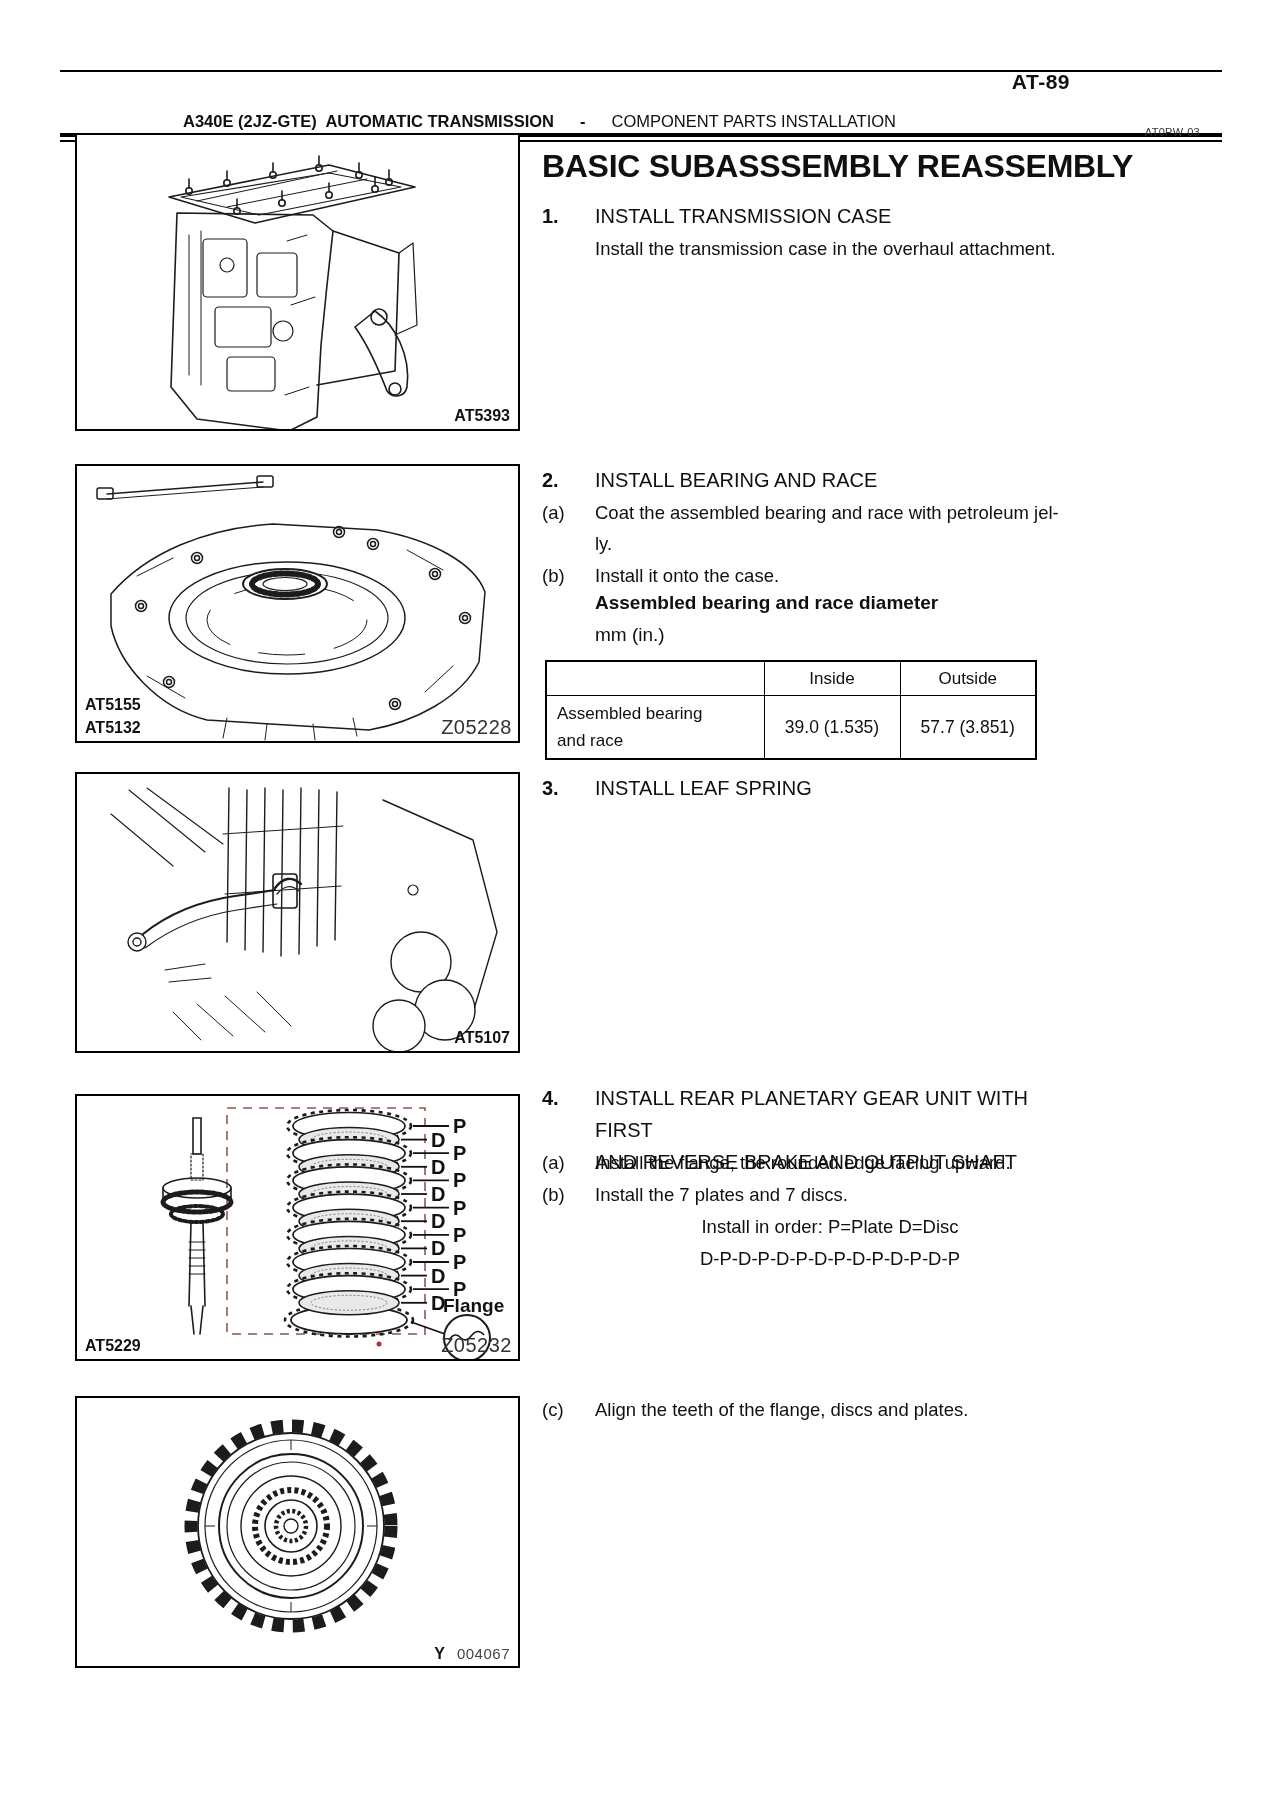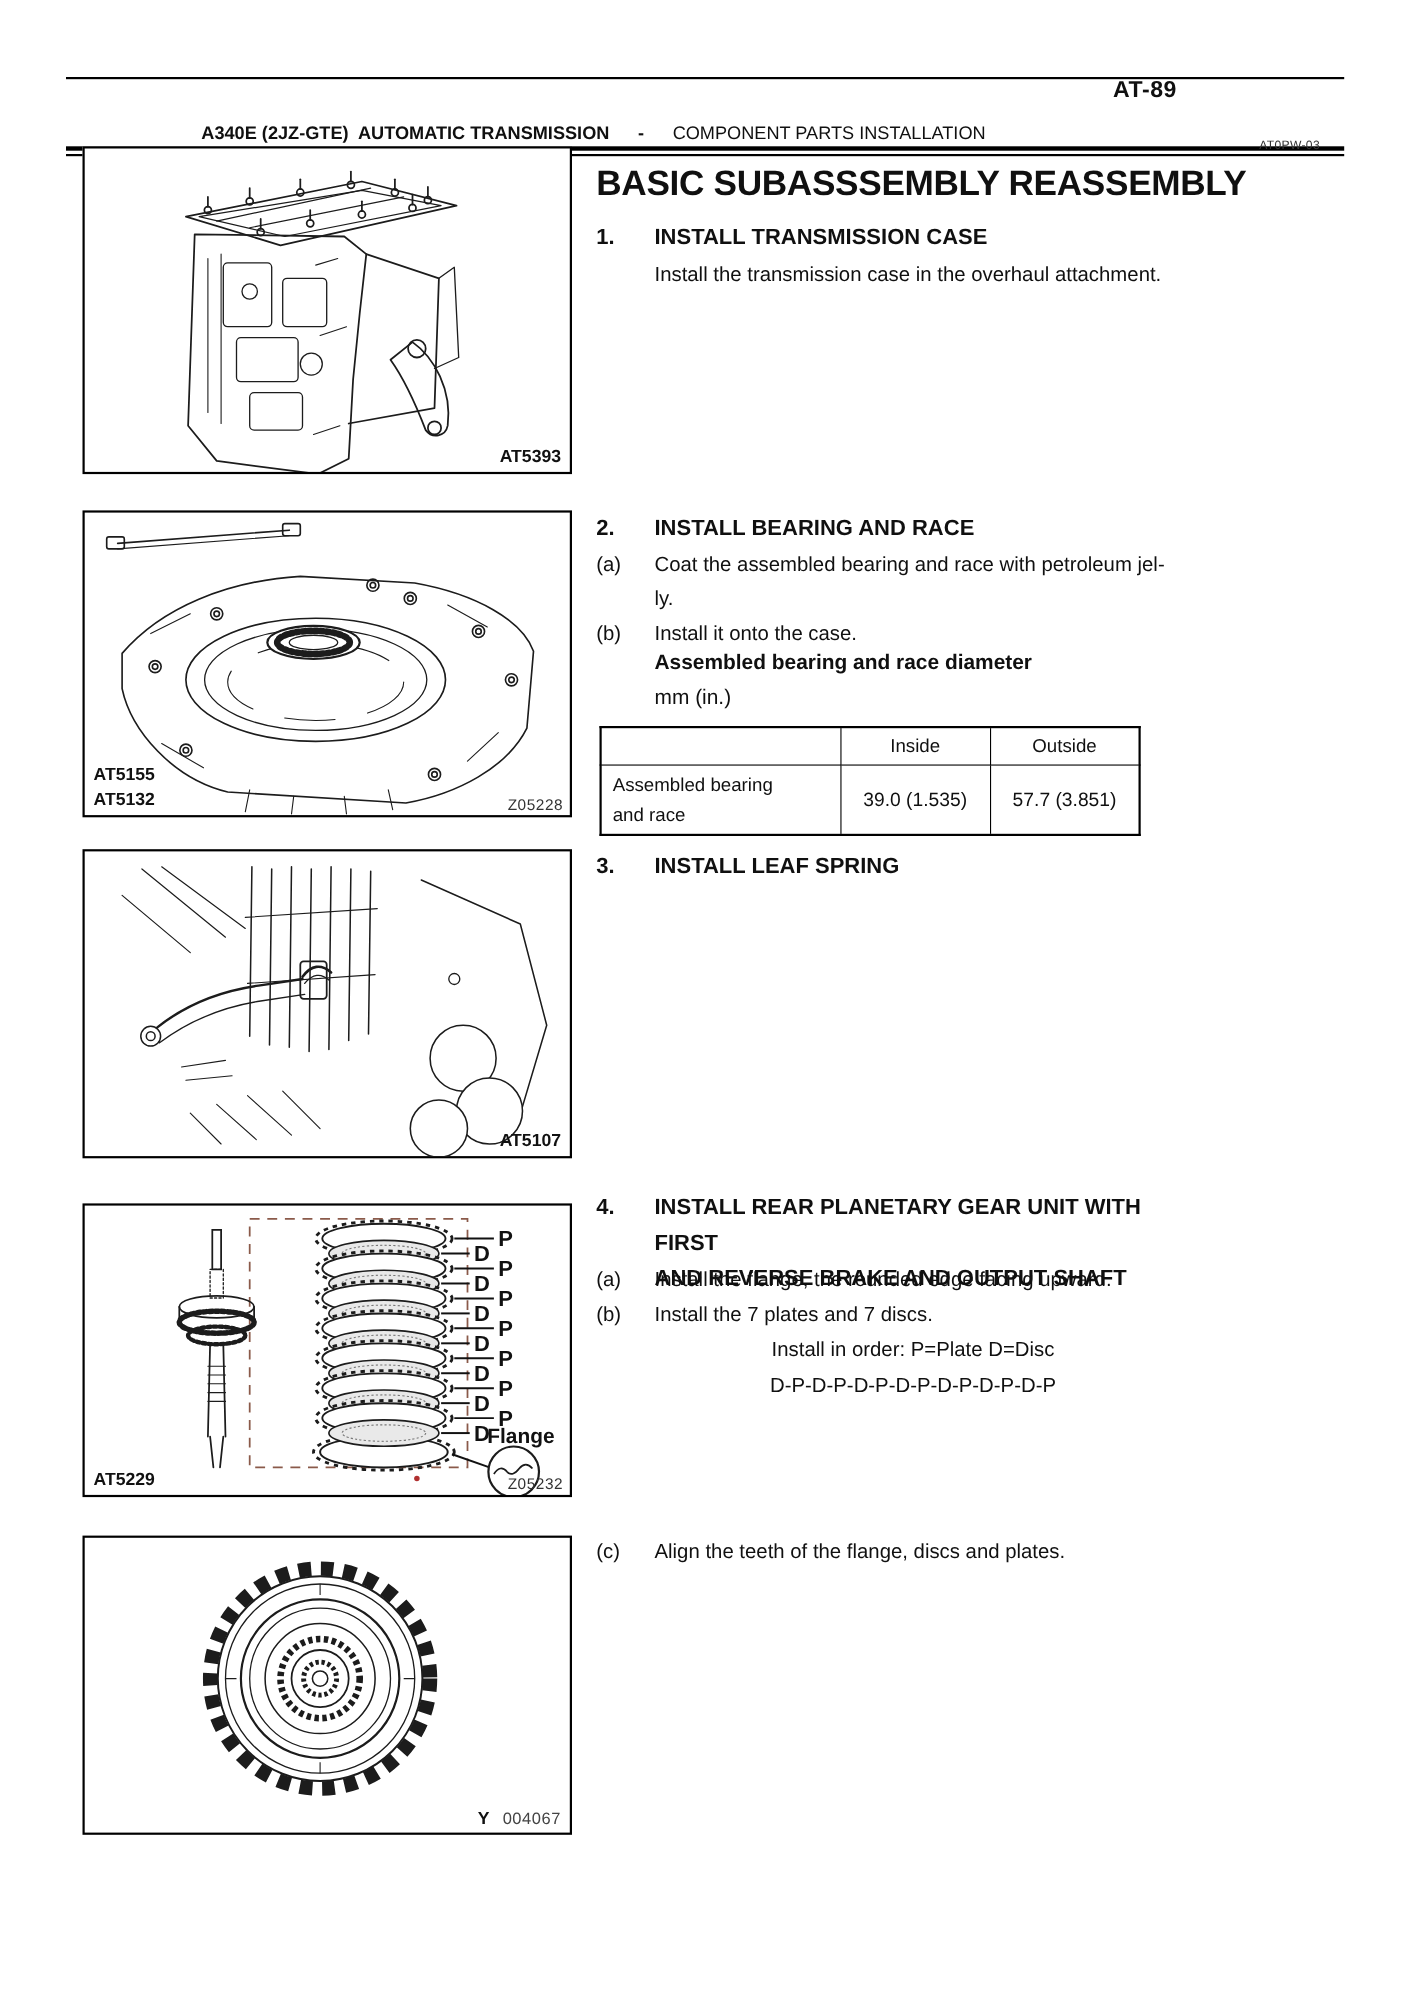--- a/index.html
+++ b/index.html
@@ -14,21 +14,21 @@
   .header-line .hl-bold{font-weight:bold;}
   .header-line .hl-sep{margin:0 26px;font-weight:bold;}
   .rule-thick{left:60px;top:133px;width:1162px;height:4px;background:#000;}
   .rule-thin{left:60px;top:140px;width:1162px;height:2px;background:#000;}
   .doc-code{left:900px;top:126px;width:300px;text-align:right;font-size:11px;color:#333;letter-spacing:.3px;}
 
   
   .h1{left:542px;top:148px;width:660px;font-size:32px;font-weight:bold;letter-spacing:-.3px;line-height:36px;}
   .sec{left:542px;width:505px;display:flex;}
   .sec .num{width:53px;flex:none;font-weight:bold;font-size:20px;line-height:32px;}
-  .sec .title{flex:1;font-weight:bold;font-size:20px;line-height:32px;white-space:pre-line;}
+  .sec .title{flex:1;font-weight:normal;font-size:20px;line-height:32px;white-space:pre-line;}
   .item{left:542px;width:520px;display:flex;}
   .item .lbl{width:53px;flex:none;font-size:18.5px;line-height:31px;}
   .item .txt{flex:1;font-size:18.5px;line-height:31px;white-space:pre-line;}
   .nowrap .txt{white-space:nowrap;}
   .cont{left:595px;width:470px;font-size:18.5px;line-height:31px;white-space:nowrap;text-align:center;}
   .body-line{left:595px;width:470px;font-size:18.5px;line-height:31px;white-space:nowrap;}
   .spec-title{left:595px;top:592px;font-size:19px;font-weight:bold;white-space:nowrap;}
   .spec-unit{left:595px;top:624px;font-size:19px;}
 
   
@@ -41,21 +41,21 @@
   table.spec td.rowlabel{text-align:left;padding-left:10px;white-space:pre-line;line-height:27px;font-size:17px;}
   .c1{width:218px;} .c2{width:136px;} .c3{width:136px;}
 
   
   .fig{left:75px;width:441px;border:2px solid #000;background:#fff;}
   .fig svg{display:block;width:100%;height:100%;}
   .fig-code{position:absolute;font-weight:bold;font-size:16px;color:#111;}
   .fig-code.br{right:8px;bottom:4px;}
   .fig-code.bl{left:8px;bottom:4px;}
   .fig-code.bl2{left:8px;bottom:27px;}
-  .scan-code{position:absolute;right:6px;bottom:2px;font-size:14px;color:#333;letter-spacing:.5px;font-weight:normal;}
+  .scan-code{position:absolute;right:6px;bottom:2px;font-size:20px;color:#333;letter-spacing:.5px;font-weight:normal;}
   .fig5-code{position:absolute;right:8px;bottom:3px;display:flex;align-items:baseline;gap:12px;}
   .fig5-code .y{font-weight:bold;font-size:16px;color:#111;}
   .fig5-code .n{font-size:15px;color:#444;letter-spacing:.5px;text-align:center;}
   .stack-letter{font-family:"Liberation Sans",sans-serif;font-size:20px;font-weight:bold;fill:#111;}
   .flange-text{font-family:"Liberation Sans",sans-serif;font-size:19px;font-weight:bold;fill:#111;}
 </style>
 </head>
 <body>
 
 <div class="page">

